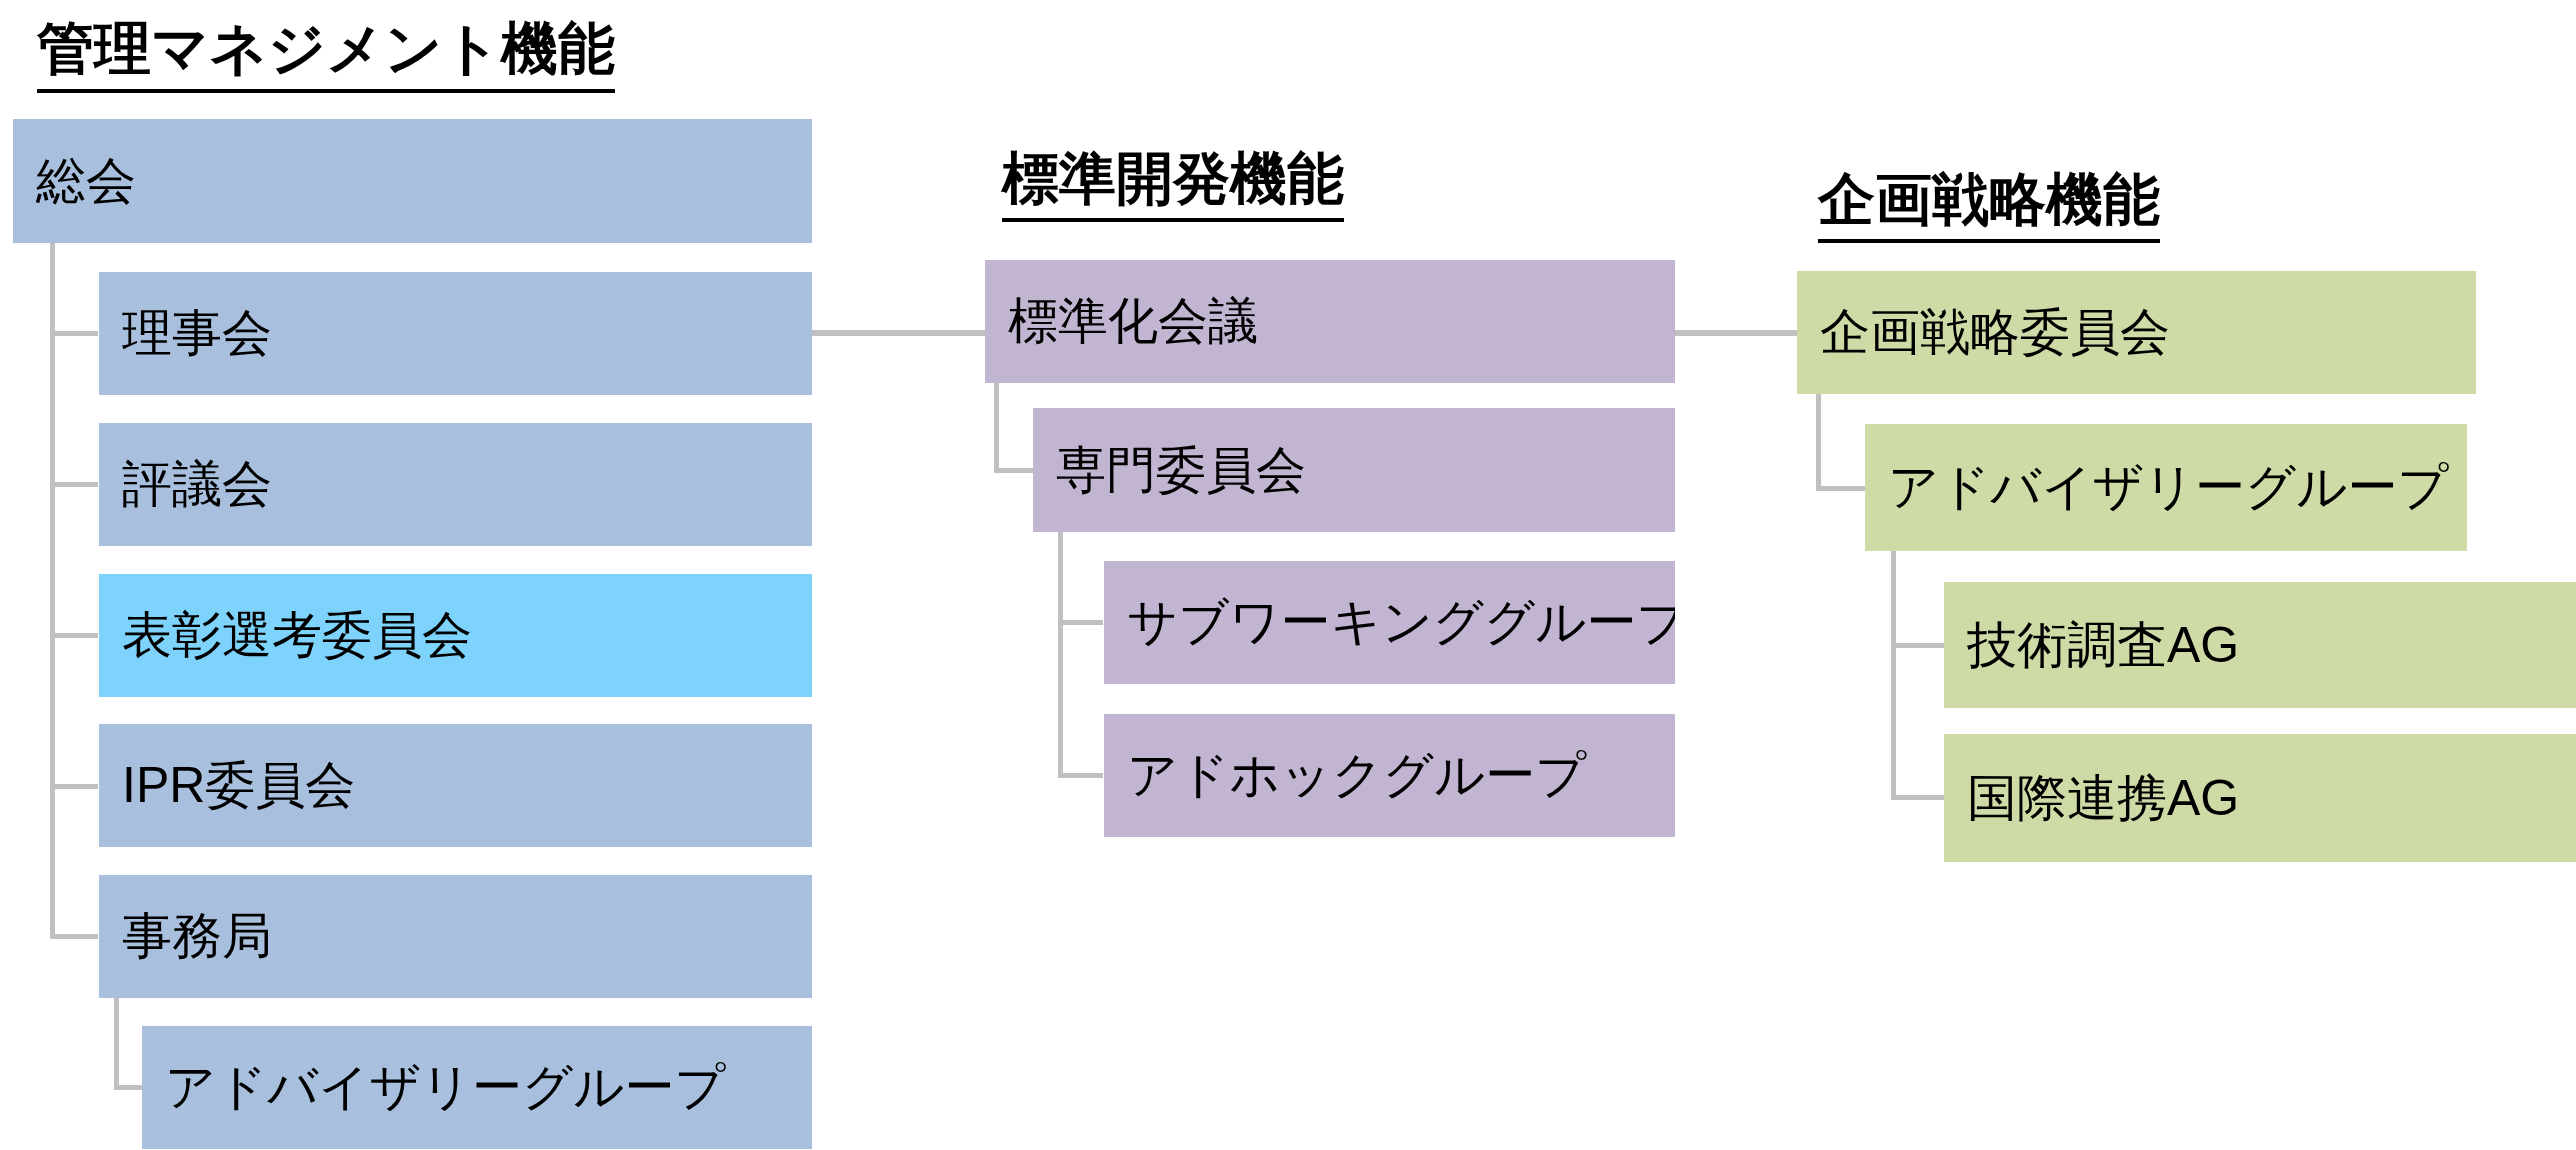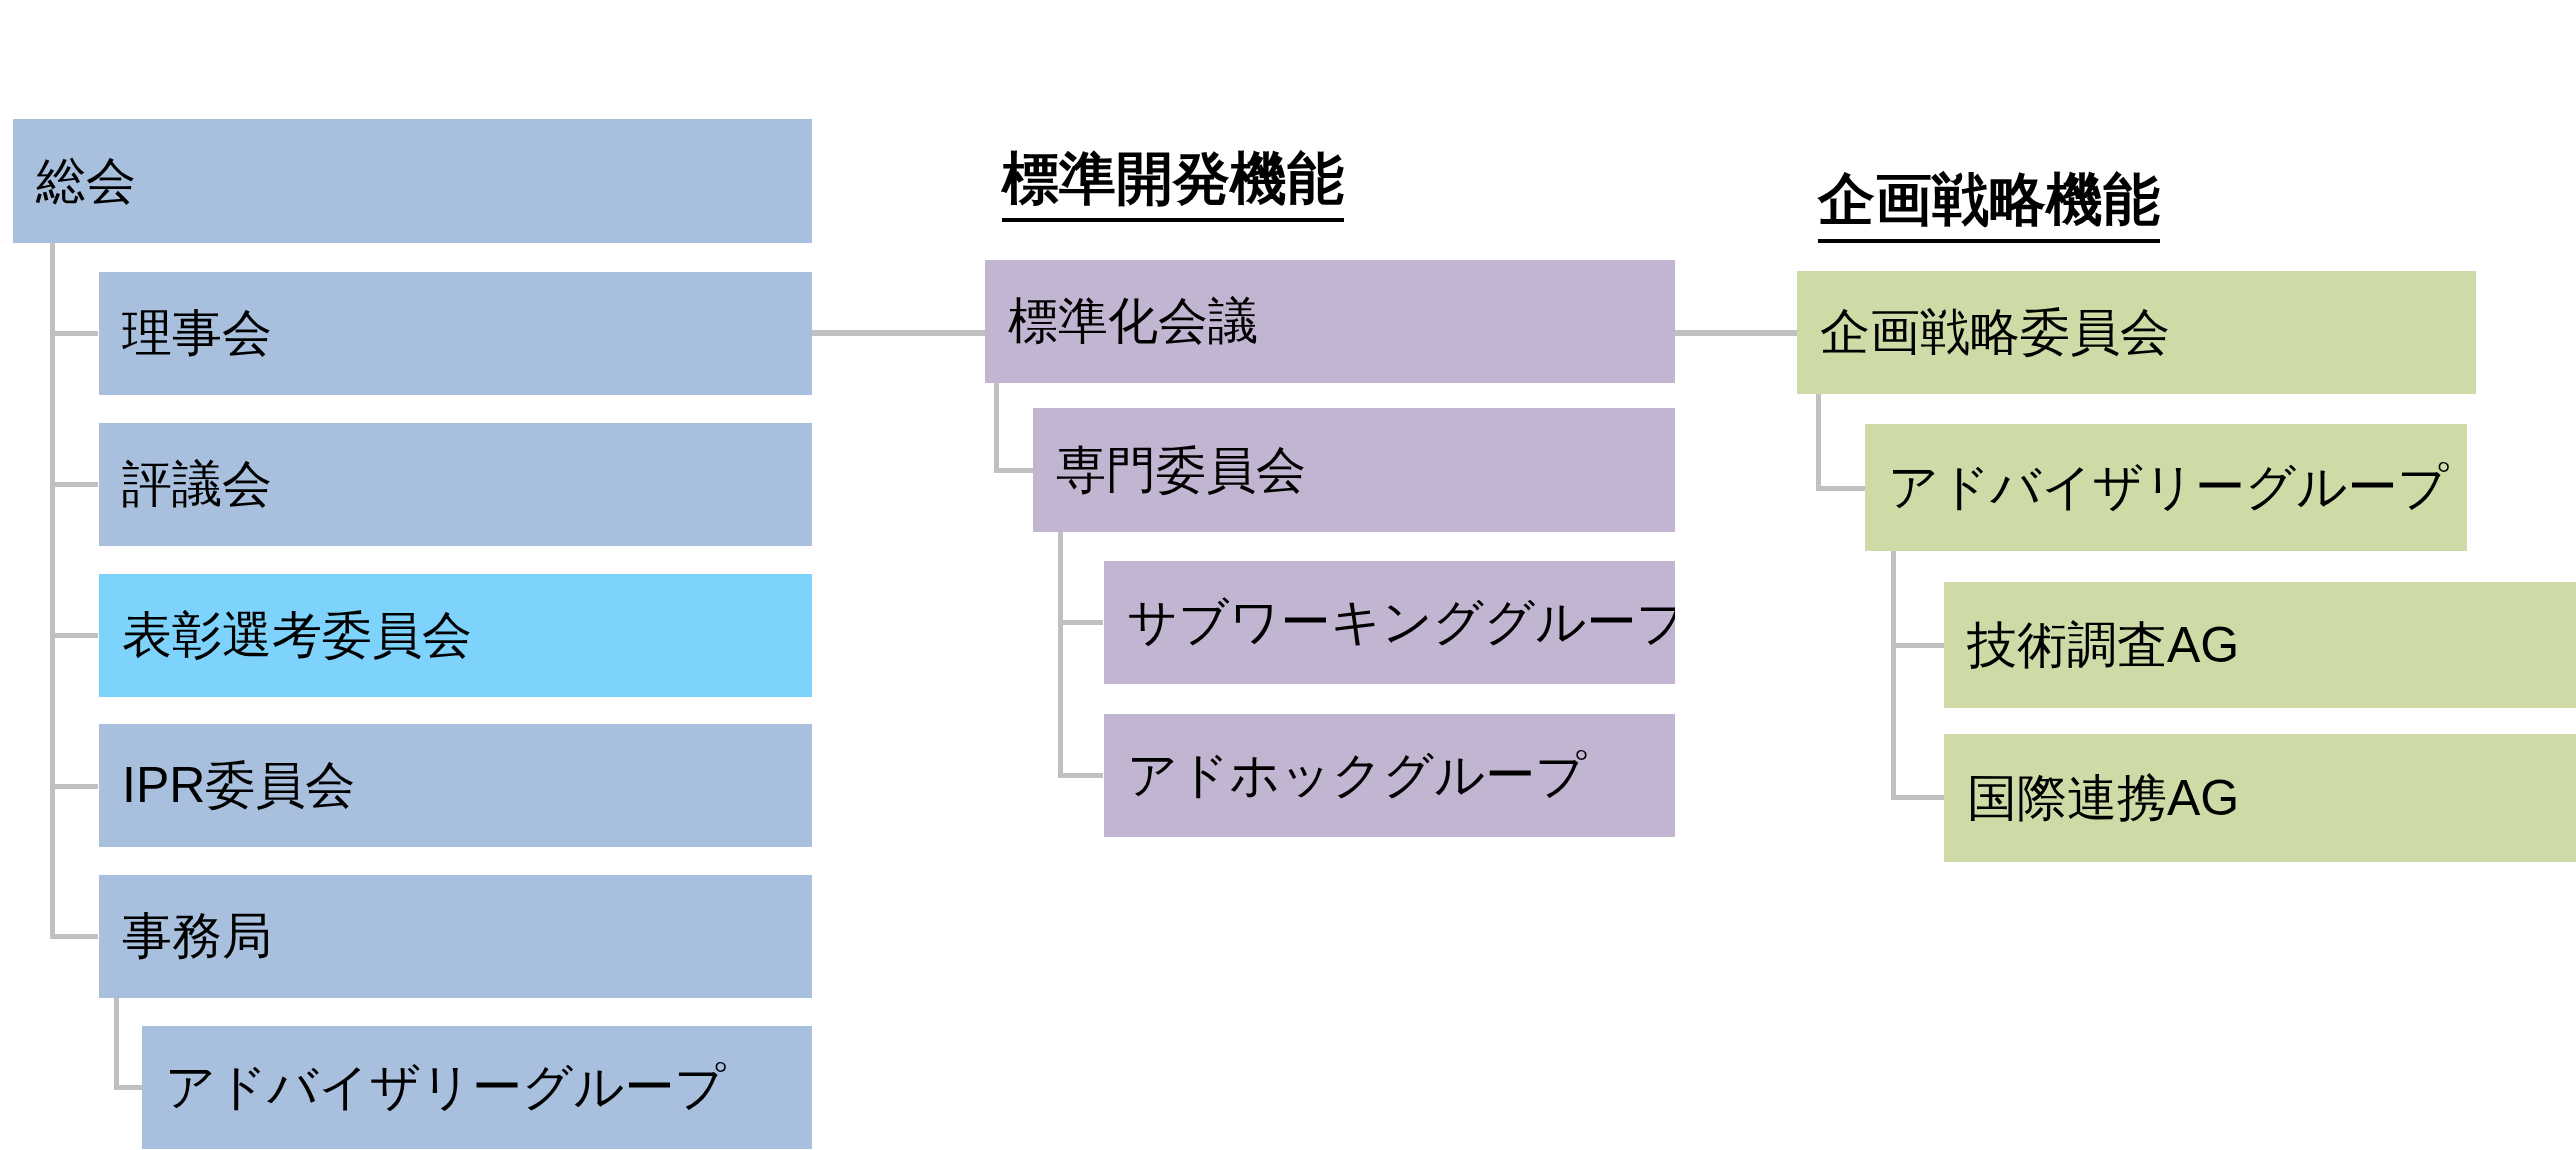--- a/index.html
+++ b/index.html
@@ -41,20 +41,21 @@
   .line {
     position: absolute;
     background: var(--connector, #C0C0C0);
   }
 </style>
 </head>
 <body style="background: rgb(255, 255, 255);">
 
 <div id="canvas">
 
+  <div class="section-title" style="left:37px; top:14.4px;">管理マネジメント機能</div>
   <div class="section-title" style="left:1818px; top:165px;">企画戦略機能</div>
   <div class="section-title" style="left:1002px; top:144px;">標準開発機能</div>
 
   <div class="line" style="left:50px;  top:242px;  width:4.8px;   height:694px;"></div>
   <div class="line" style="left:50px;  top:331px;  width:48px;  height:4.8px;"></div>
   <div class="line" style="left:50px;  top:482px;  width:48px;  height:4.8px;"></div>
   <div class="line" style="left:50px;  top:633px; width:48px;  height:4.8px;"></div>
   <div class="line" style="left:50px;  top:784px; width:48px;  height:4.8px;"></div>
   <div class="line" style="left:50px;  top:934px; width:48px;  height:4.8px;"></div>
   <div class="line" style="left:114px; top:998px; width:4.8px;   height:92px;"></div>

